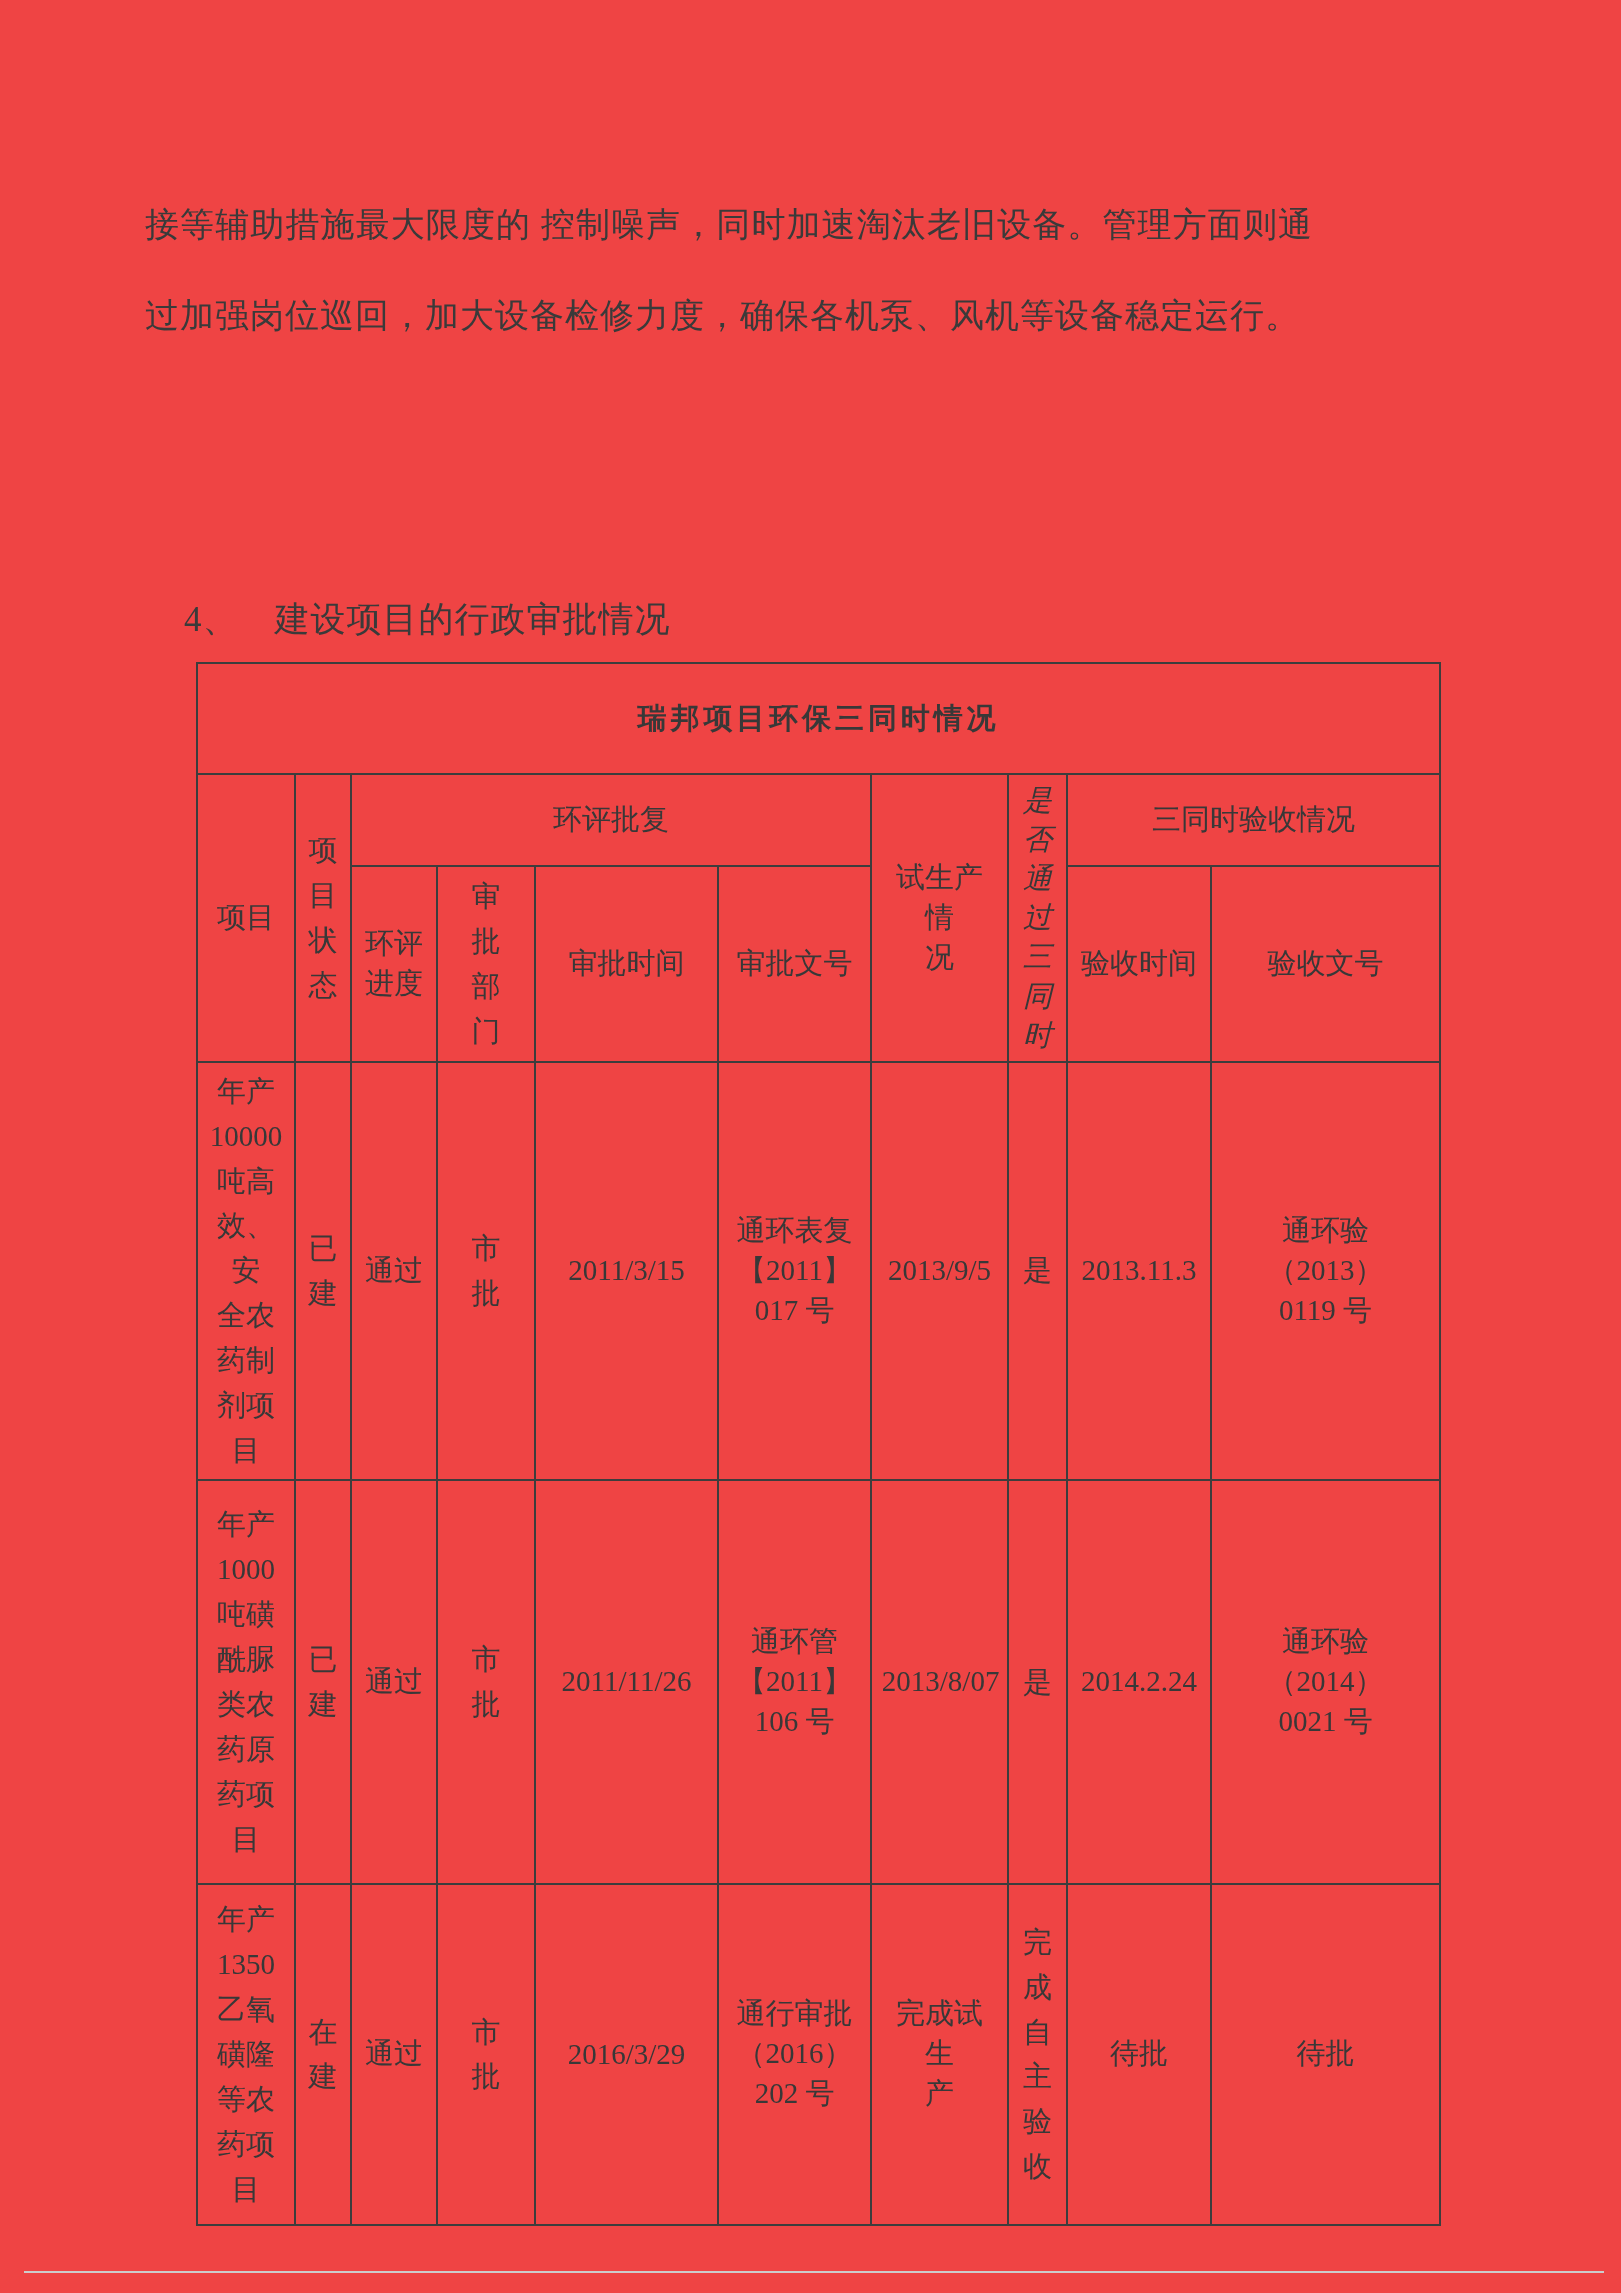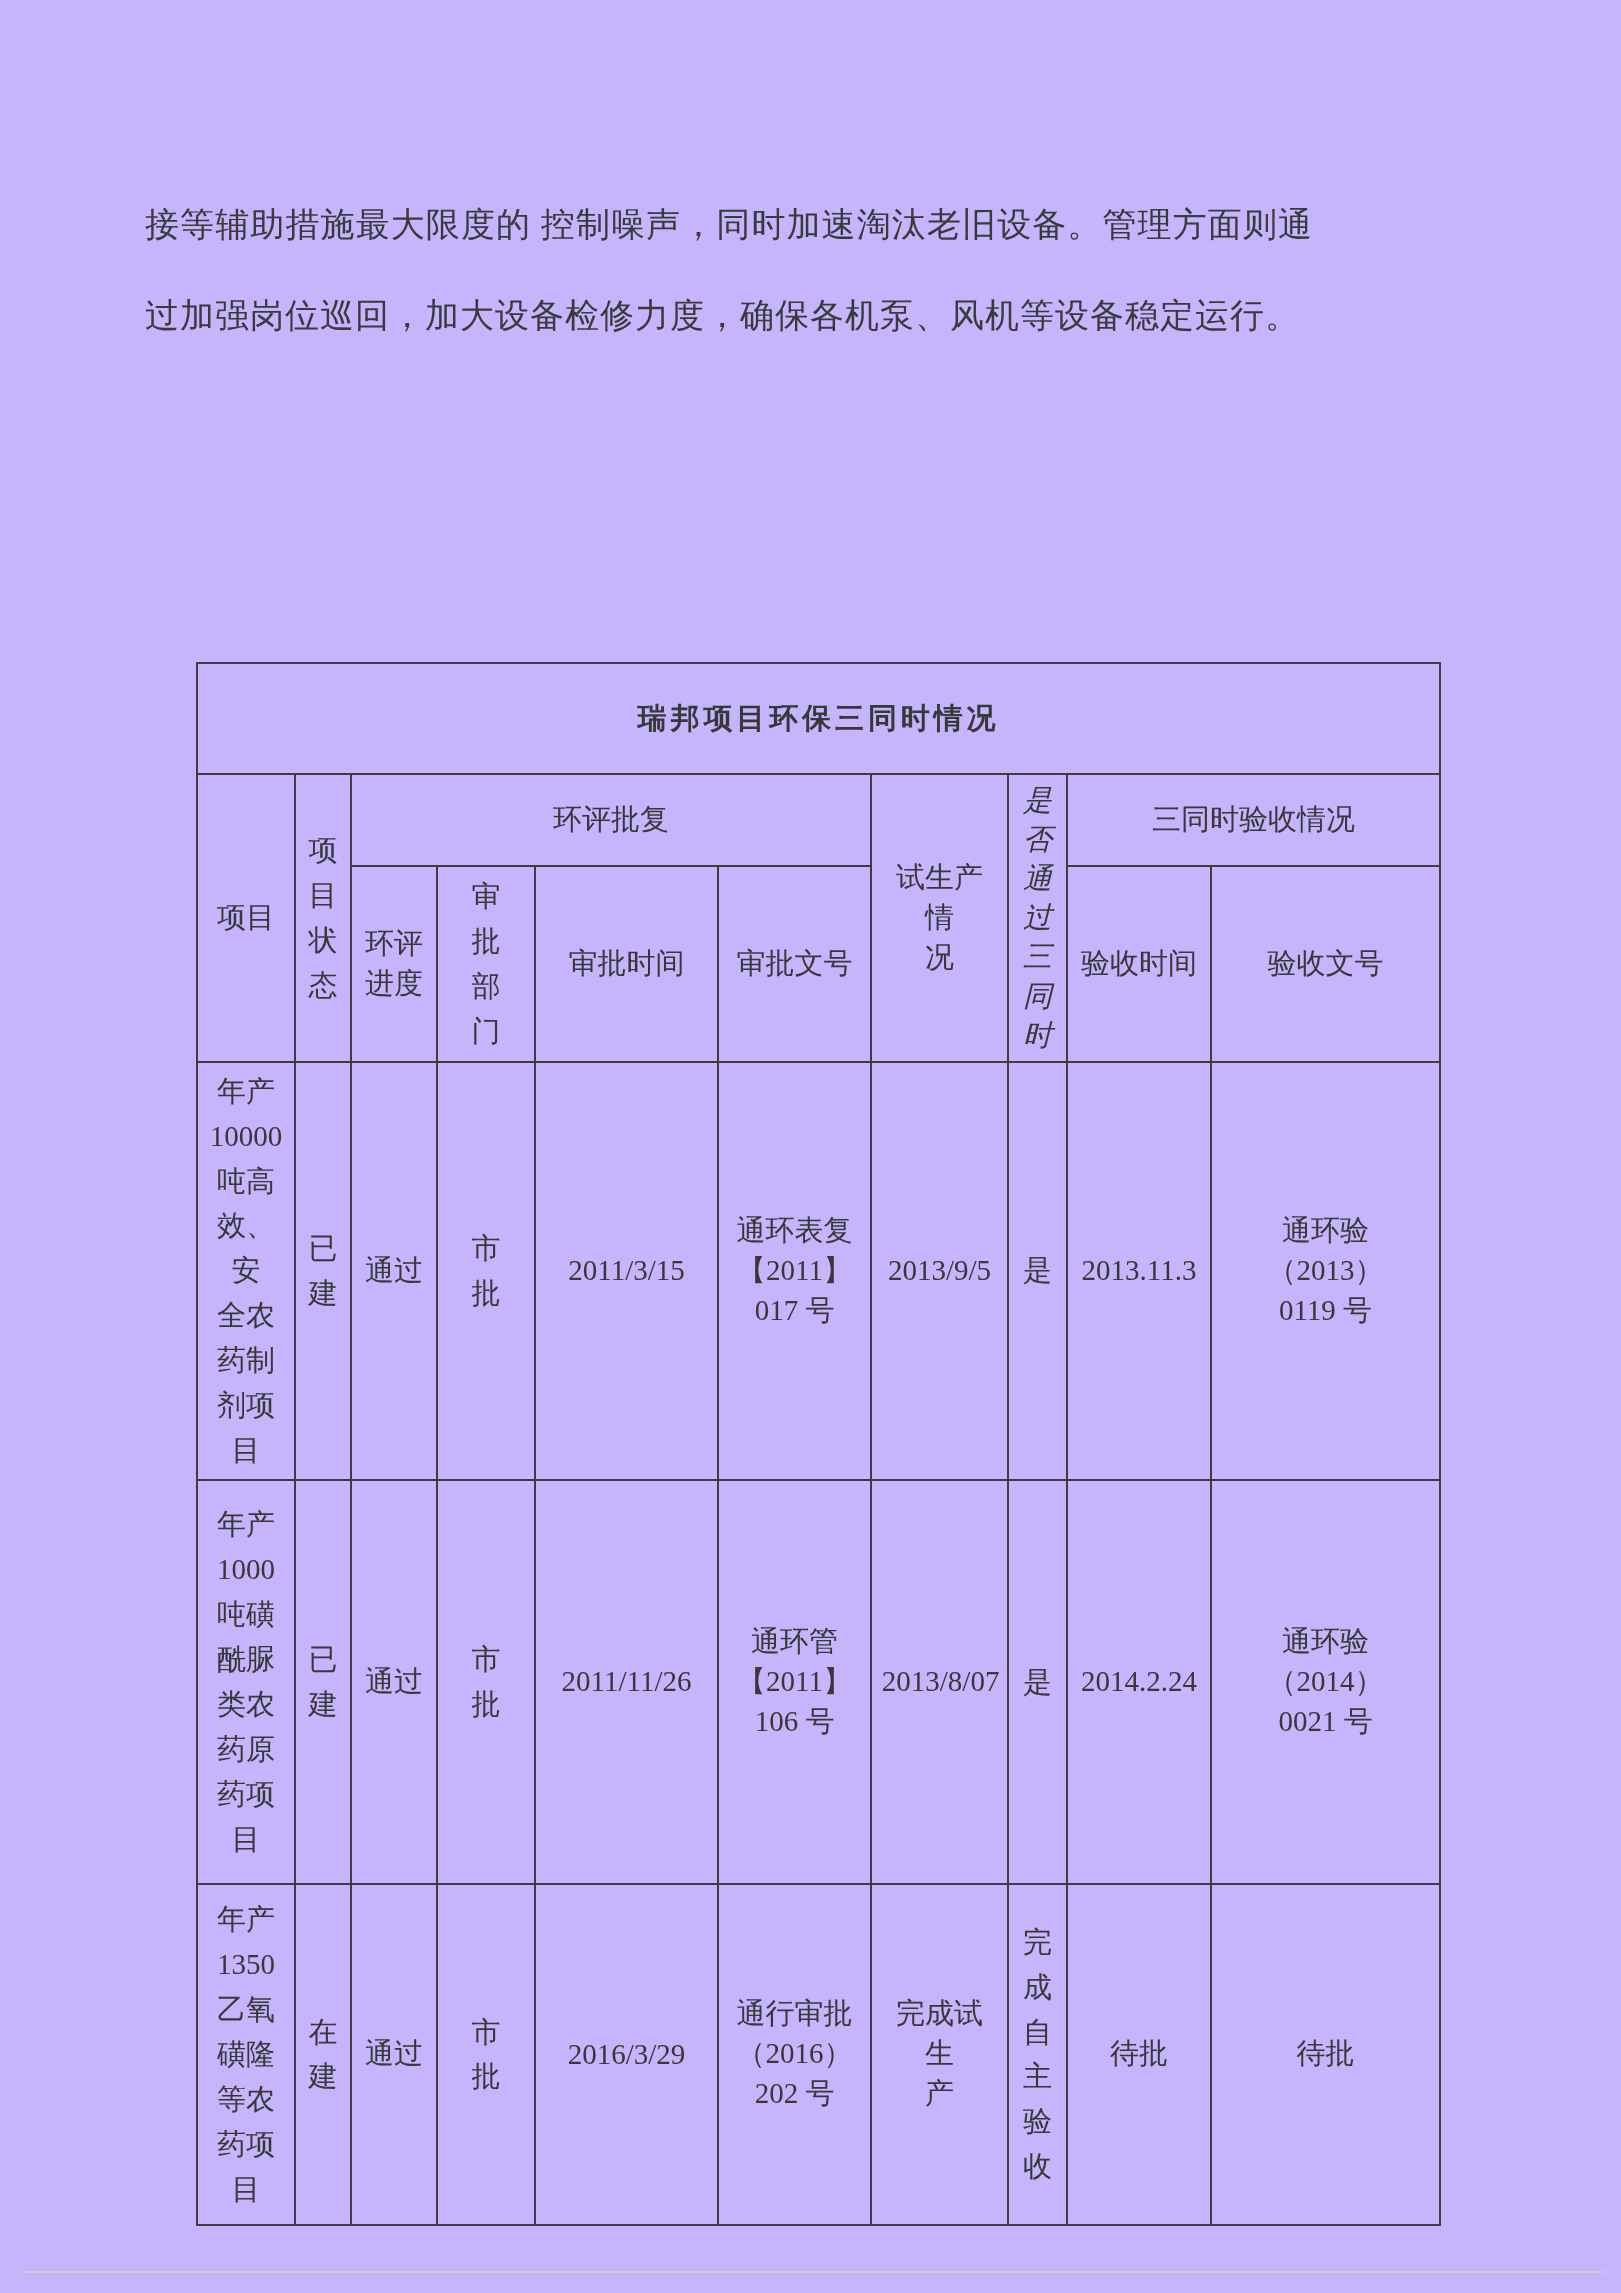--- a/index.html
+++ b/index.html
@@ -1,20 +1,20 @@
 <!DOCTYPE html>
 <html><head>
 <meta charset="utf-8">
 <style>
   html,body{margin:0;padding:0;background:#ffffff;}
   .page{
     position:relative;
     width:1621px;
     height:2294px;
-    background:#c4b5fd;
+    background:#ef4444;
     font-family:"Liberation Serif","DejaVu Serif",serif;
     color:#343434;
     overflow:hidden;
   }
   .textblock{
     position:absolute;
     left:145px;
     width:1168px;
   }
   .para{
@@ -91,20 +91,21 @@
 </head>
 <body>
 
 <div class="page">
 
   <div class="textblock" style="top:179px;">
     <p class="para">接等辅助措施最大限度的 控制噪声，同时加速淘汰老旧设备。管理方面则通过加强岗位巡回，加大设备检修力度，确保各机泵、风机等设备稳定运行。</p>
   </div>
 
 
+  <p class="heading">4、　建设项目的行政审批情况</p>
 
   <table class="tst">
     <colgroup>
       <col style="width:98px">
         <col style="width:56px">
         <col style="width:86px">
         <col style="width:98px">
       <col style="width:183px">
         <col style="width:153px">
         <col style="width:137px">

